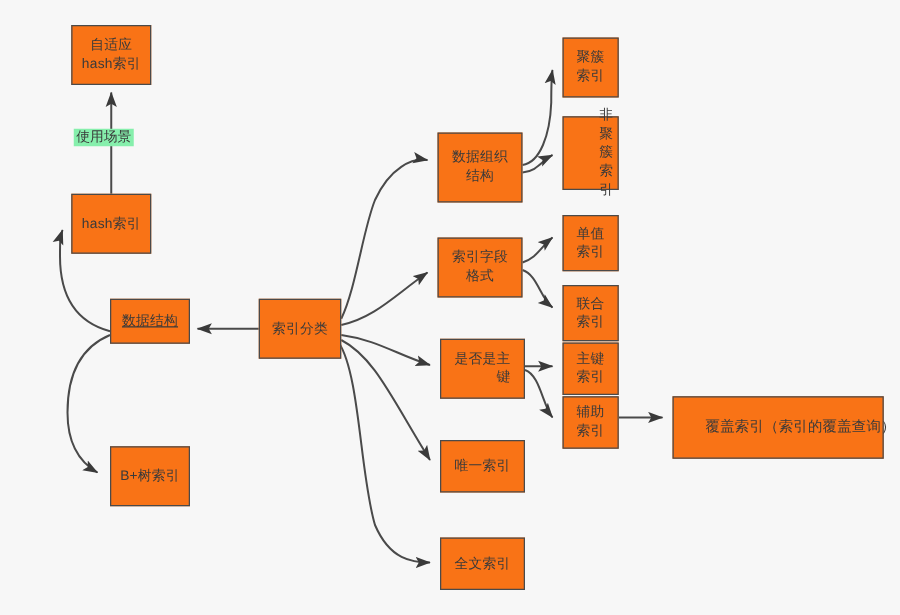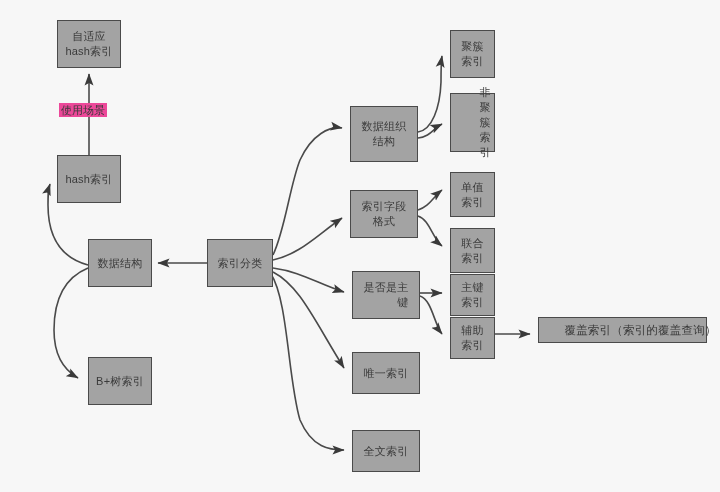--- a/index.html
+++ b/index.html
@@ -23,21 +23,21 @@
     height: 492px;
   }
   .edge-path {
     fill: none;
     stroke: #4a4a4a;
     stroke-width: 1.6;
   }
   .node {
     position: absolute;
     box-sizing: border-box;
-    background: #a3a3a3;
+    background: #f97316;
     border: 1.6px solid #4a4a4a;
     display: flex;
     align-items: center;
     justify-content: center;
     text-align: center;
     color: #3a3a3a;
     font-size: 11px;
     line-height: 15px;
     letter-spacing: 0.2px;
     word-break: break-all;
@@ -46,21 +46,21 @@
   .node.wide-label {
     font-size: 11.5px;
     word-break: keep-all;
     white-space: nowrap;
   }
   .edge-label {
     position: absolute;
     color: #3a3a3a;
     font-size: 11px;
     line-height: 14px;
-    background: #ec4899;
+    background: #86efac;
     padding: 0 2px;
     white-space: nowrap;
   }
 </style>
 </head>
 <body>
 
 <div id="canvas">
 
   <svg class="edges" viewBox="0 0 720 492">
@@ -105,21 +105,21 @@
 
   <div class="node" style="left:57px; top:20px; width:64px; height:48px;">
     <span style="white-space:pre-line;">自适应
 hash索引</span>
   </div>
 
   <div class="node" style="left:57px; top:155px; width:64px; height:48px;">
     <span style="white-space:pre-line;">hash索引</span>
   </div>
 
-  <div class="node" style="left:88px; top:239px; width:64px; height:48px;">
+  <div class="node" style="left:88px; top:239px; width:64px; height:36px;text-decoration:underline;">
     <span style="white-space:pre-line;">数据结构</span>
   </div>
 
   <div class="node" style="left:88px; top:357px; width:64px; height:48px;">
     <span style="white-space:pre-line;">B+树索引</span>
   </div>
 
   <div class="node" style="left:207px; top:239px; width:66px; height:48px;">
     <span style="white-space:pre-line;">索引分类</span>
   </div>
@@ -171,21 +171,21 @@
   <div class="node" style="left:450px; top:274px; width:45px; height:42px;align-items:center;">
     <span style="white-space:pre-line;">主键
 索引</span>
   </div>
 
   <div class="node" style="left:450px; top:317px; width:45px; height:42px;">
     <span style="white-space:pre-line;">辅助
 索引</span>
   </div>
 
-  <div class="node wide-label" style="left:538px; top:317px; width:169px; height:26px;padding-left:39px;">
+  <div class="node wide-label" style="left:538px; top:317px; width:169px; height:50px;padding-left:39px;">
     <span>覆盖索引（索引的覆盖查询）</span>
   </div>
 
   <div class="edge-label" style="left:59px; top:103px;">
     <span>使用场景</span>
   </div>
 
 </div>
 
 </body></html>

